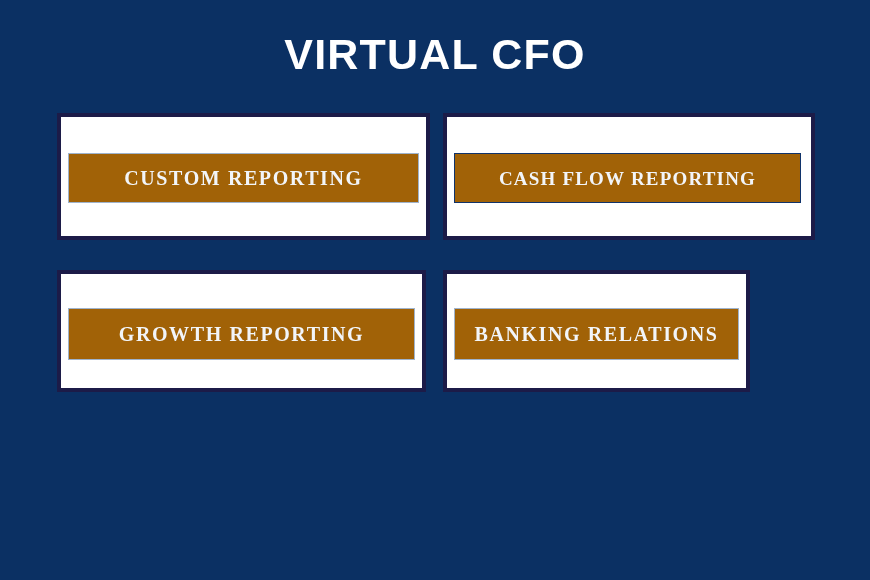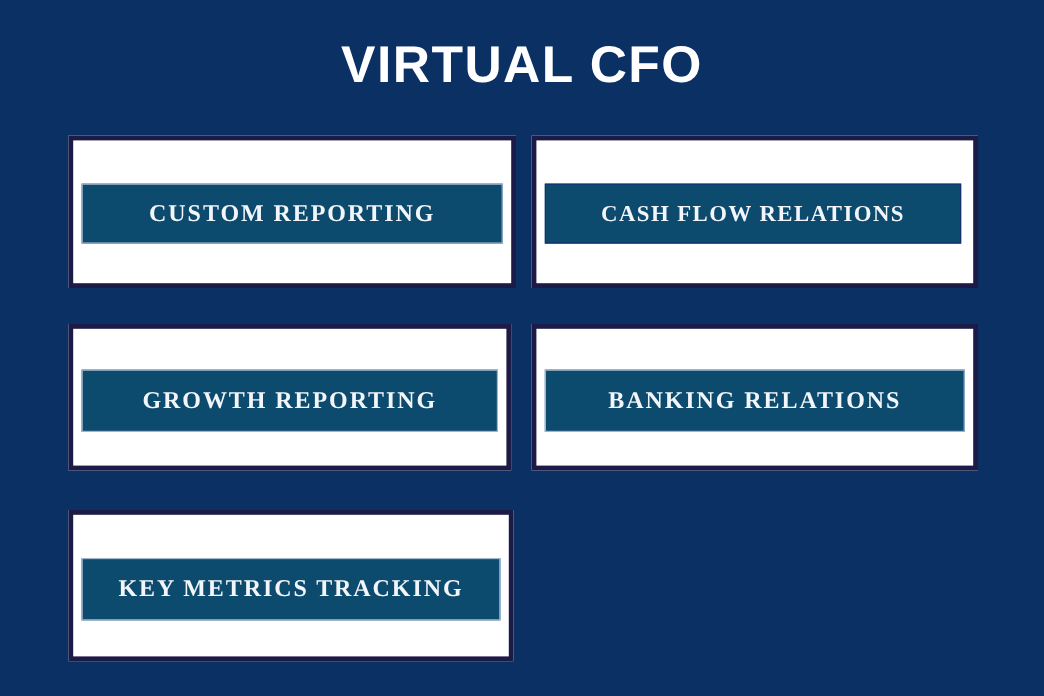--- a/index.html
+++ b/index.html
@@ -52,31 +52,31 @@
     background: #ffffff;
     display: flex;
     align-items: center;
   }
 
   
   .card.r1c1 { left: 0px;   top: 0px;   width: 373px; height: 127px; }
   .card.r1c2 { left: 386px; top: 0px;   width: 372px; height: 127px; }
   
   .card.r2c1 { left: 0px;   top: 157px; width: 369px; height: 122px; }
-  .card.r2c2 { left: 386px; top: 157px; width: 372px; height: 122px; }
+  .card.r2c2 { left: 386px; top: 157px; width: 307px; height: 122px; }
   
   .card.r3c1 { left: 0px;   top: 312px; width: 371px; height: 126px; }
   .card.r3c2 { left: 386px; top: 312px; width: 372px; height: 126px; }
 
   .label-bar {
     position: absolute;
     box-sizing: border-box;
     left: 7px;
     right: 7px;
-    background: #0c4a6e;
+    background: #a16207;
     border: 1px solid #9fb3cc;
     display: flex;
     align-items: center;
     justify-content: center;
     overflow: hidden;
   }
 
   .card.r1c1 .label-bar { top: 36px; height: 50px; }
   .card.r1c2 .label-bar { top: 36px; height: 50px; right: 10px; border-color: #10336b; }
   .card.r2c1 .label-bar { top: 34px; height: 52px; }
@@ -107,37 +107,32 @@
   <div class="grid">
 
     <div class="card r1c1">
       <div class="label-bar">
         <span class="label-text">CUSTOM REPORTING</span>
       </div>
     </div>
 
     <div class="card r1c2">
       <div class="label-bar">
-        <span class="label-text sm">CASH FLOW RELATIONS</span>
+        <span class="label-text sm">CASH FLOW REPORTING</span>
       </div>
     </div>
 
     <div class="card r2c1">
       <div class="label-bar">
         <span class="label-text">GROWTH REPORTING</span>
       </div>
     </div>
 
     <div class="card r2c2">
       <div class="label-bar">
         <span class="label-text">BANKING RELATIONS</span>
       </div>
     </div>
 
-    <div class="card r3c1">
-      <div class="label-bar">
-        <span class="label-text">KEY METRICS TRACKING</span>
-      </div>
-    </div>
 
 
   </div>
 </div>
 
 </body></html>

